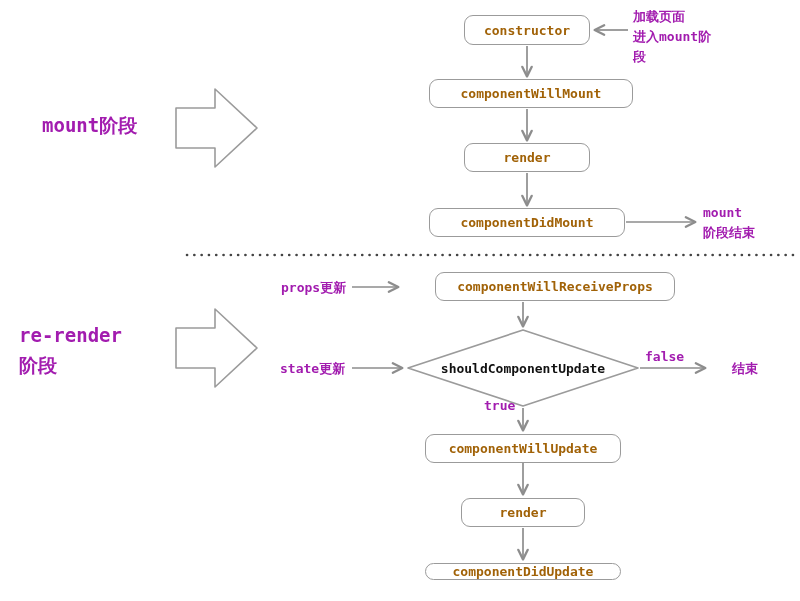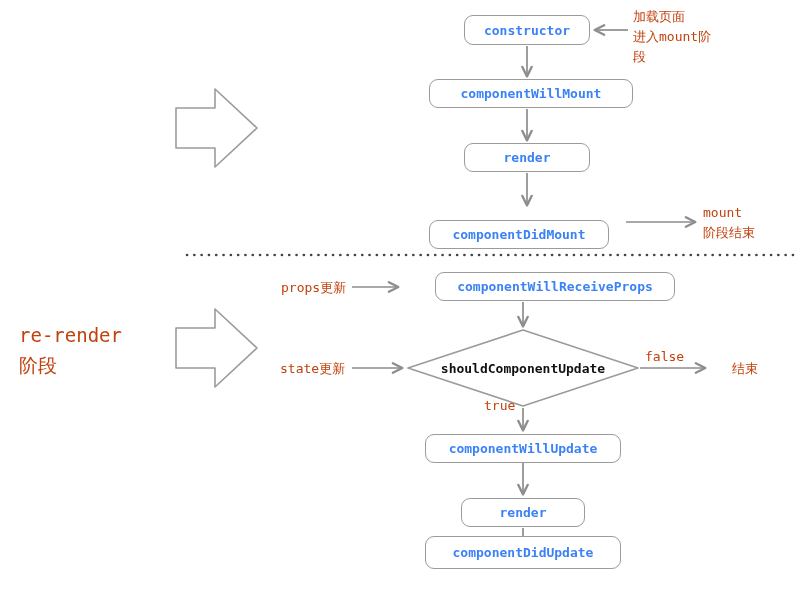--- a/index.html
+++ b/index.html
@@ -6,23 +6,23 @@
   .canvas{
     position:relative;width:800px;height:601px;background:#ffffff;
     font-family:"DejaVu Sans Mono","Liberation Mono",monospace;
     overflow:hidden;color:#111;
   }
   .layer{position:absolute;left:0;top:0;}
   .node{
     position:absolute;box-sizing:border-box;
     border:1.6px solid #9b9b9b;border-radius:9px;background:#fff;
     display:flex;align-items:center;justify-content:center;
-    font-size:13px;font-weight:700;color:#3b82f6;white-space:nowrap;
+    font-size:13px;font-weight:700;color:#a16207;white-space:nowrap;
   }
-  .label{position:absolute;font-weight:400;color:#c2410c;white-space:pre-line;}
+  .label{position:absolute;font-weight:700;color:#a21caf;white-space:pre-line;}
   .phase{font-size:19px;line-height:1.6;}
   .note{font-size:13px;line-height:1.55;}
   .small{font-size:13px;line-height:1.2;}
   .diamond-text{
     position:absolute;display:flex;align-items:center;justify-content:center;
     font-size:13px;font-weight:700;color:#111;
   }
 </style>
 </head>
 <body>
@@ -51,39 +51,40 @@
     <line x1="523" y1="302" x2="523" y2="325" stroke="#8d8d8d" stroke-width="1.7" marker-end="url(#ah)"></line>
     <line x1="352" y1="368" x2="401" y2="368" stroke="#8d8d8d" stroke-width="1.7" marker-end="url(#ah)"></line>
     <line x1="640" y1="368" x2="704" y2="368" stroke="#8d8d8d" stroke-width="1.7" marker-end="url(#ah)"></line>
     <line x1="523" y1="408" x2="523" y2="429" stroke="#8d8d8d" stroke-width="1.7" marker-end="url(#ah)"></line>
     <line x1="523" y1="463" x2="523" y2="493" stroke="#8d8d8d" stroke-width="1.7" marker-end="url(#ah)"></line>
     <line x1="523" y1="528" x2="523" y2="558" stroke="#8d8d8d" stroke-width="1.7" marker-end="url(#ah)"></line>
 
     <polygon points="408,368 523,330 638,368 523,406" fill="#ffffff" stroke="#9b9b9b" stroke-width="1.6" stroke-linejoin="round"></polygon>
   </svg>
 
+  <div class="label phase" style="left:42px;top:110px;">mount阶段</div>
   <div class="label phase" style="left:19px;top:320px;">re-render
 阶段</div>
 
   <div class="node" style="left:464px;top:15px;width:126px;height:30px;">constructor</div>
   <div class="node" style="left:429px;top:79px;width:204px;height:29px;">componentWillMount</div>
   <div class="node" style="left:464px;top:143px;width:126px;height:29px;">render</div>
-  <div class="node" style="left:429px;top:208px;width:180px;height:29px;margin-top:12px;">componentDidMount</div>
+  <div class="node" style="left:429px;top:208px;width:196px;height:29px;">componentDidMount</div>
 
   <div class="label note" style="left:633px;top:7px;">加载页面
 进入mount阶
 段</div>
   <div class="label note" style="left:703px;top:203px;">mount
 阶段结束</div>
 
   <div class="node" style="left:403px;top:272px;width:240px;height:29px;margin-left:32px;">componentWillReceiveProps</div>
   <div class="diamond-text" style="left:408px;top:330px;width:230px;height:76px;">shouldComponentUpdate</div>
   <div class="node" style="left:425px;top:434px;width:196px;height:29px;">componentWillUpdate</div>
   <div class="node" style="left:461px;top:498px;width:124px;height:29px;">render</div>
-  <div class="node" style="left:425px;top:536px;width:196px;height:33px;">componentDidUpdate</div>
+  <div class="node" style="left:425px;top:563px;width:196px;height:17px;border-radius:12px;">componentDidUpdate</div>
 
   <div class="label small" style="left:281px;top:280px;">props更新</div>
   <div class="label small" style="left:280px;top:361px;">state更新</div>
   <div class="label small" style="left:645px;top:349px;">false</div>
   <div class="label small" style="left:484px;top:398px;">true</div>
   <div class="label small" style="left:712px;top:361px;margin-left:20px;">结束</div>
 
 </div>
 
 </body></html>

